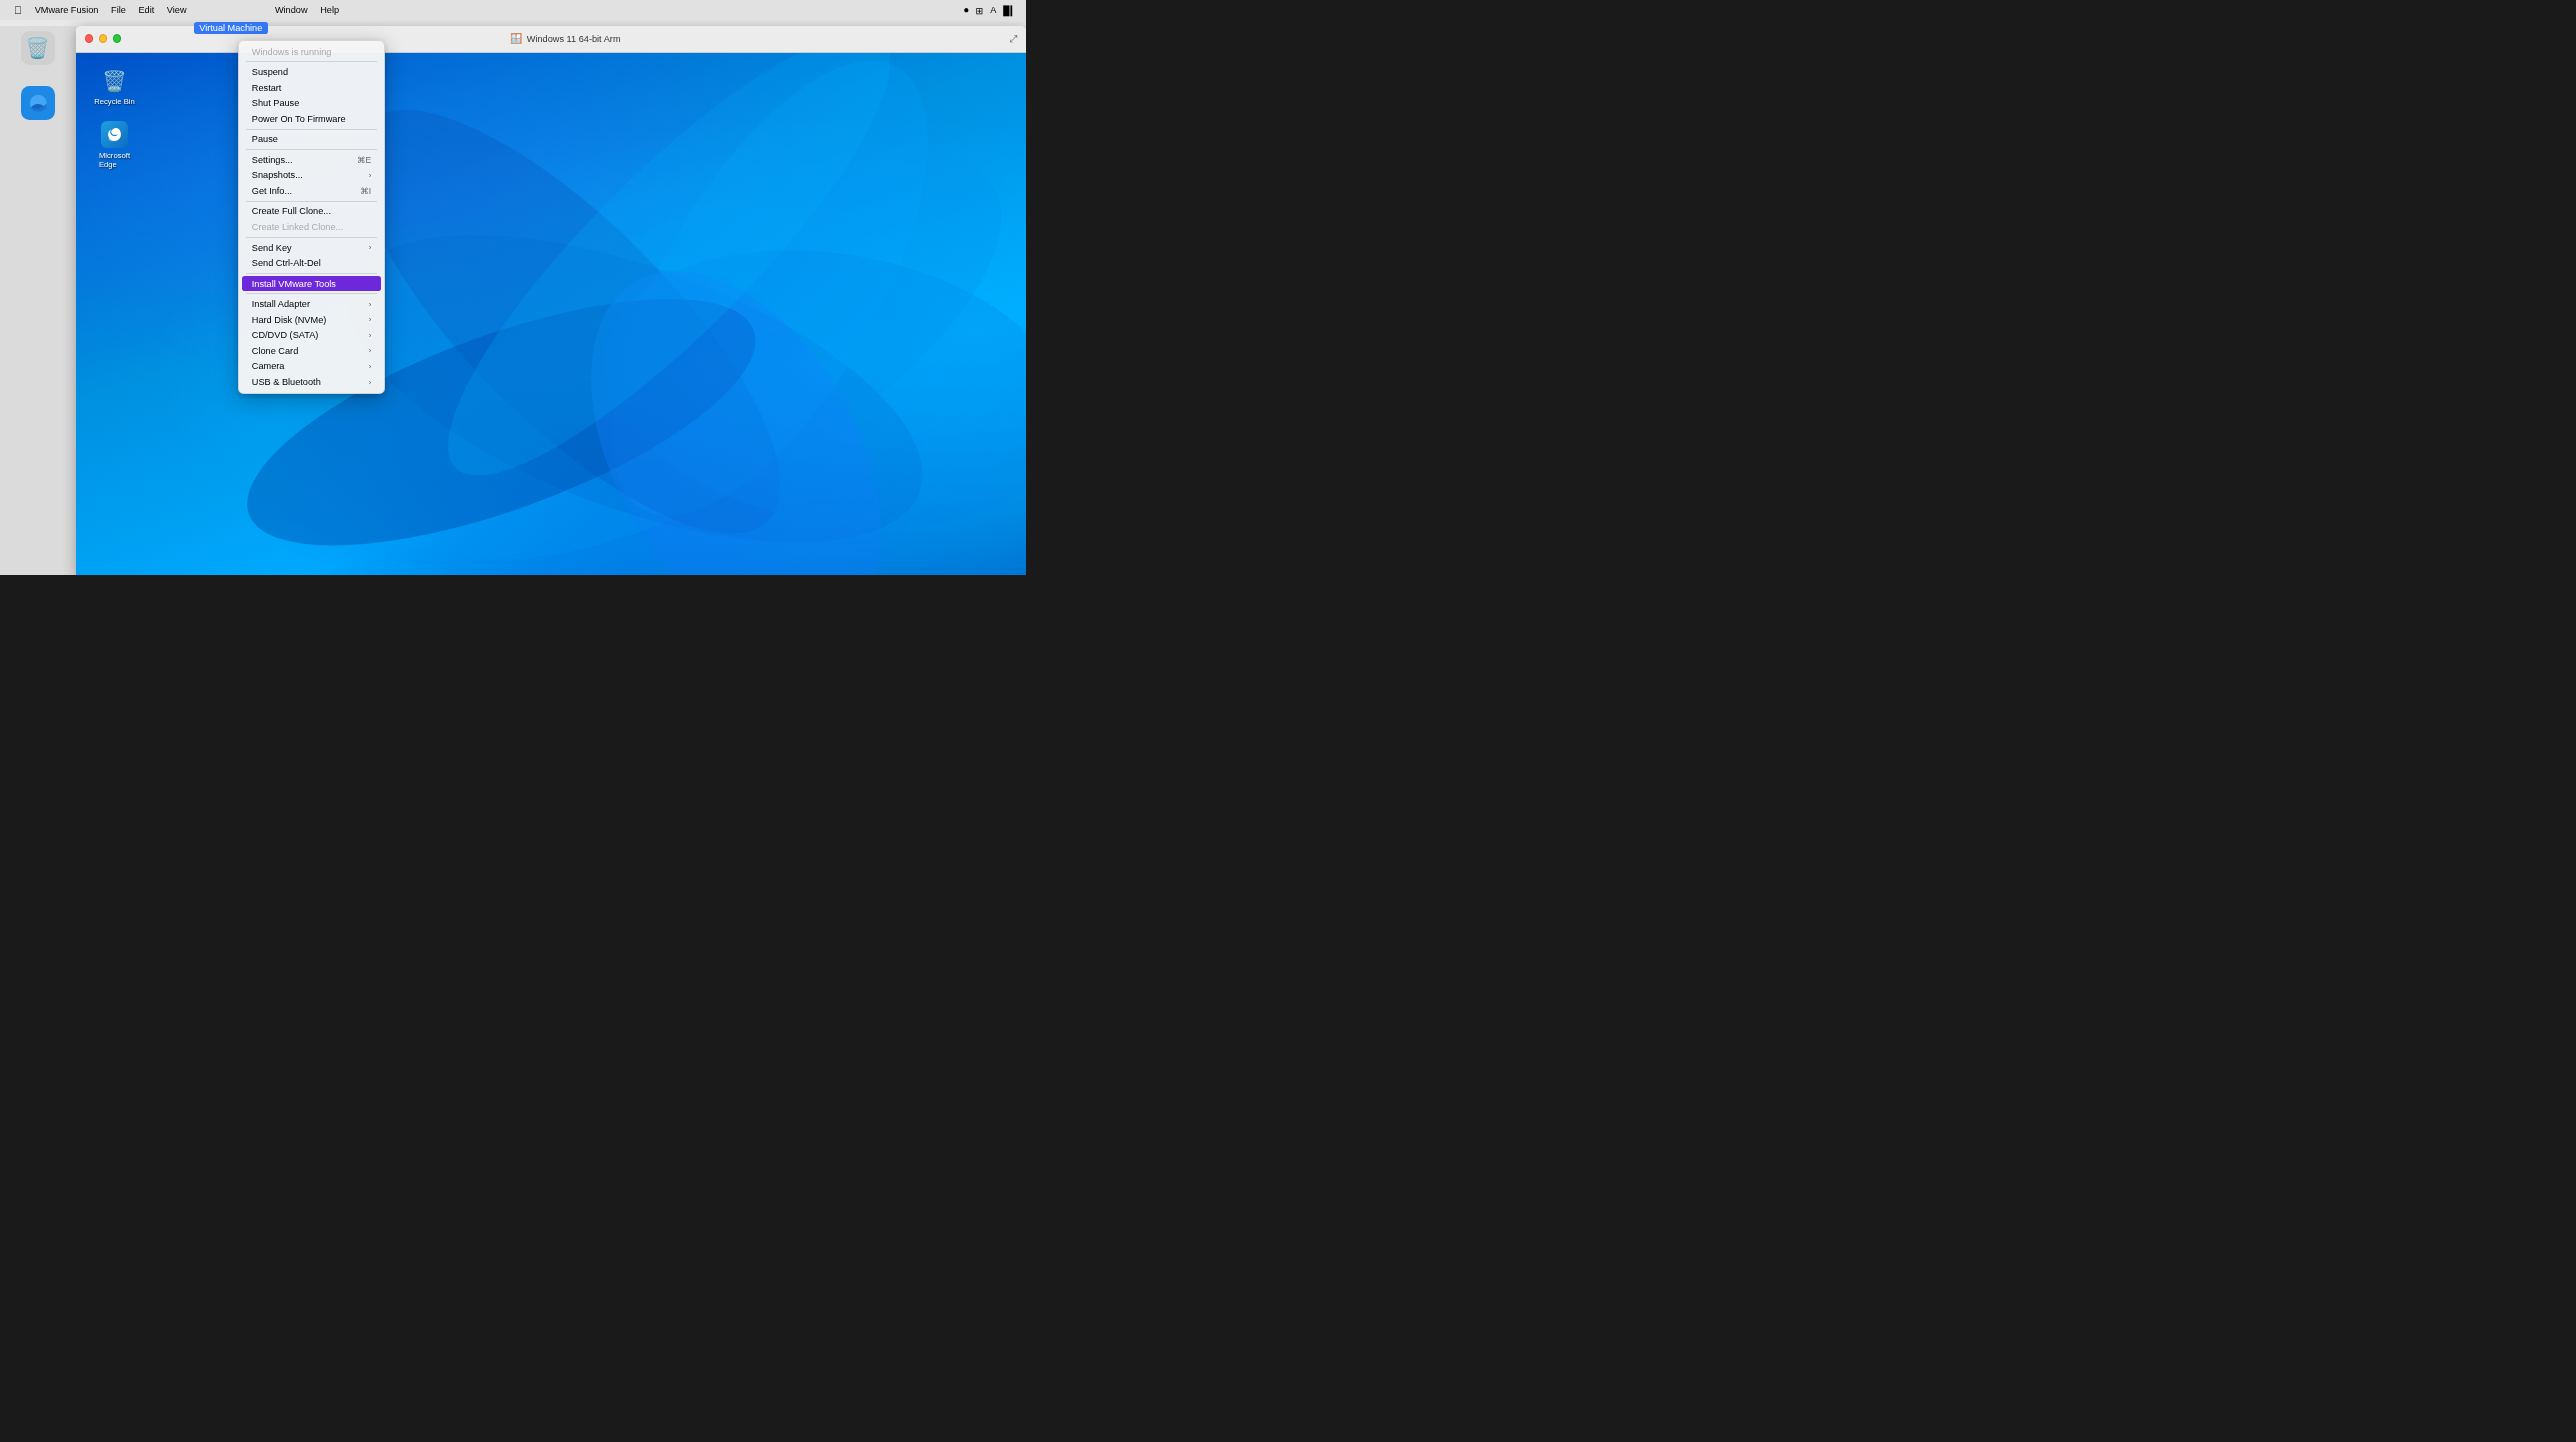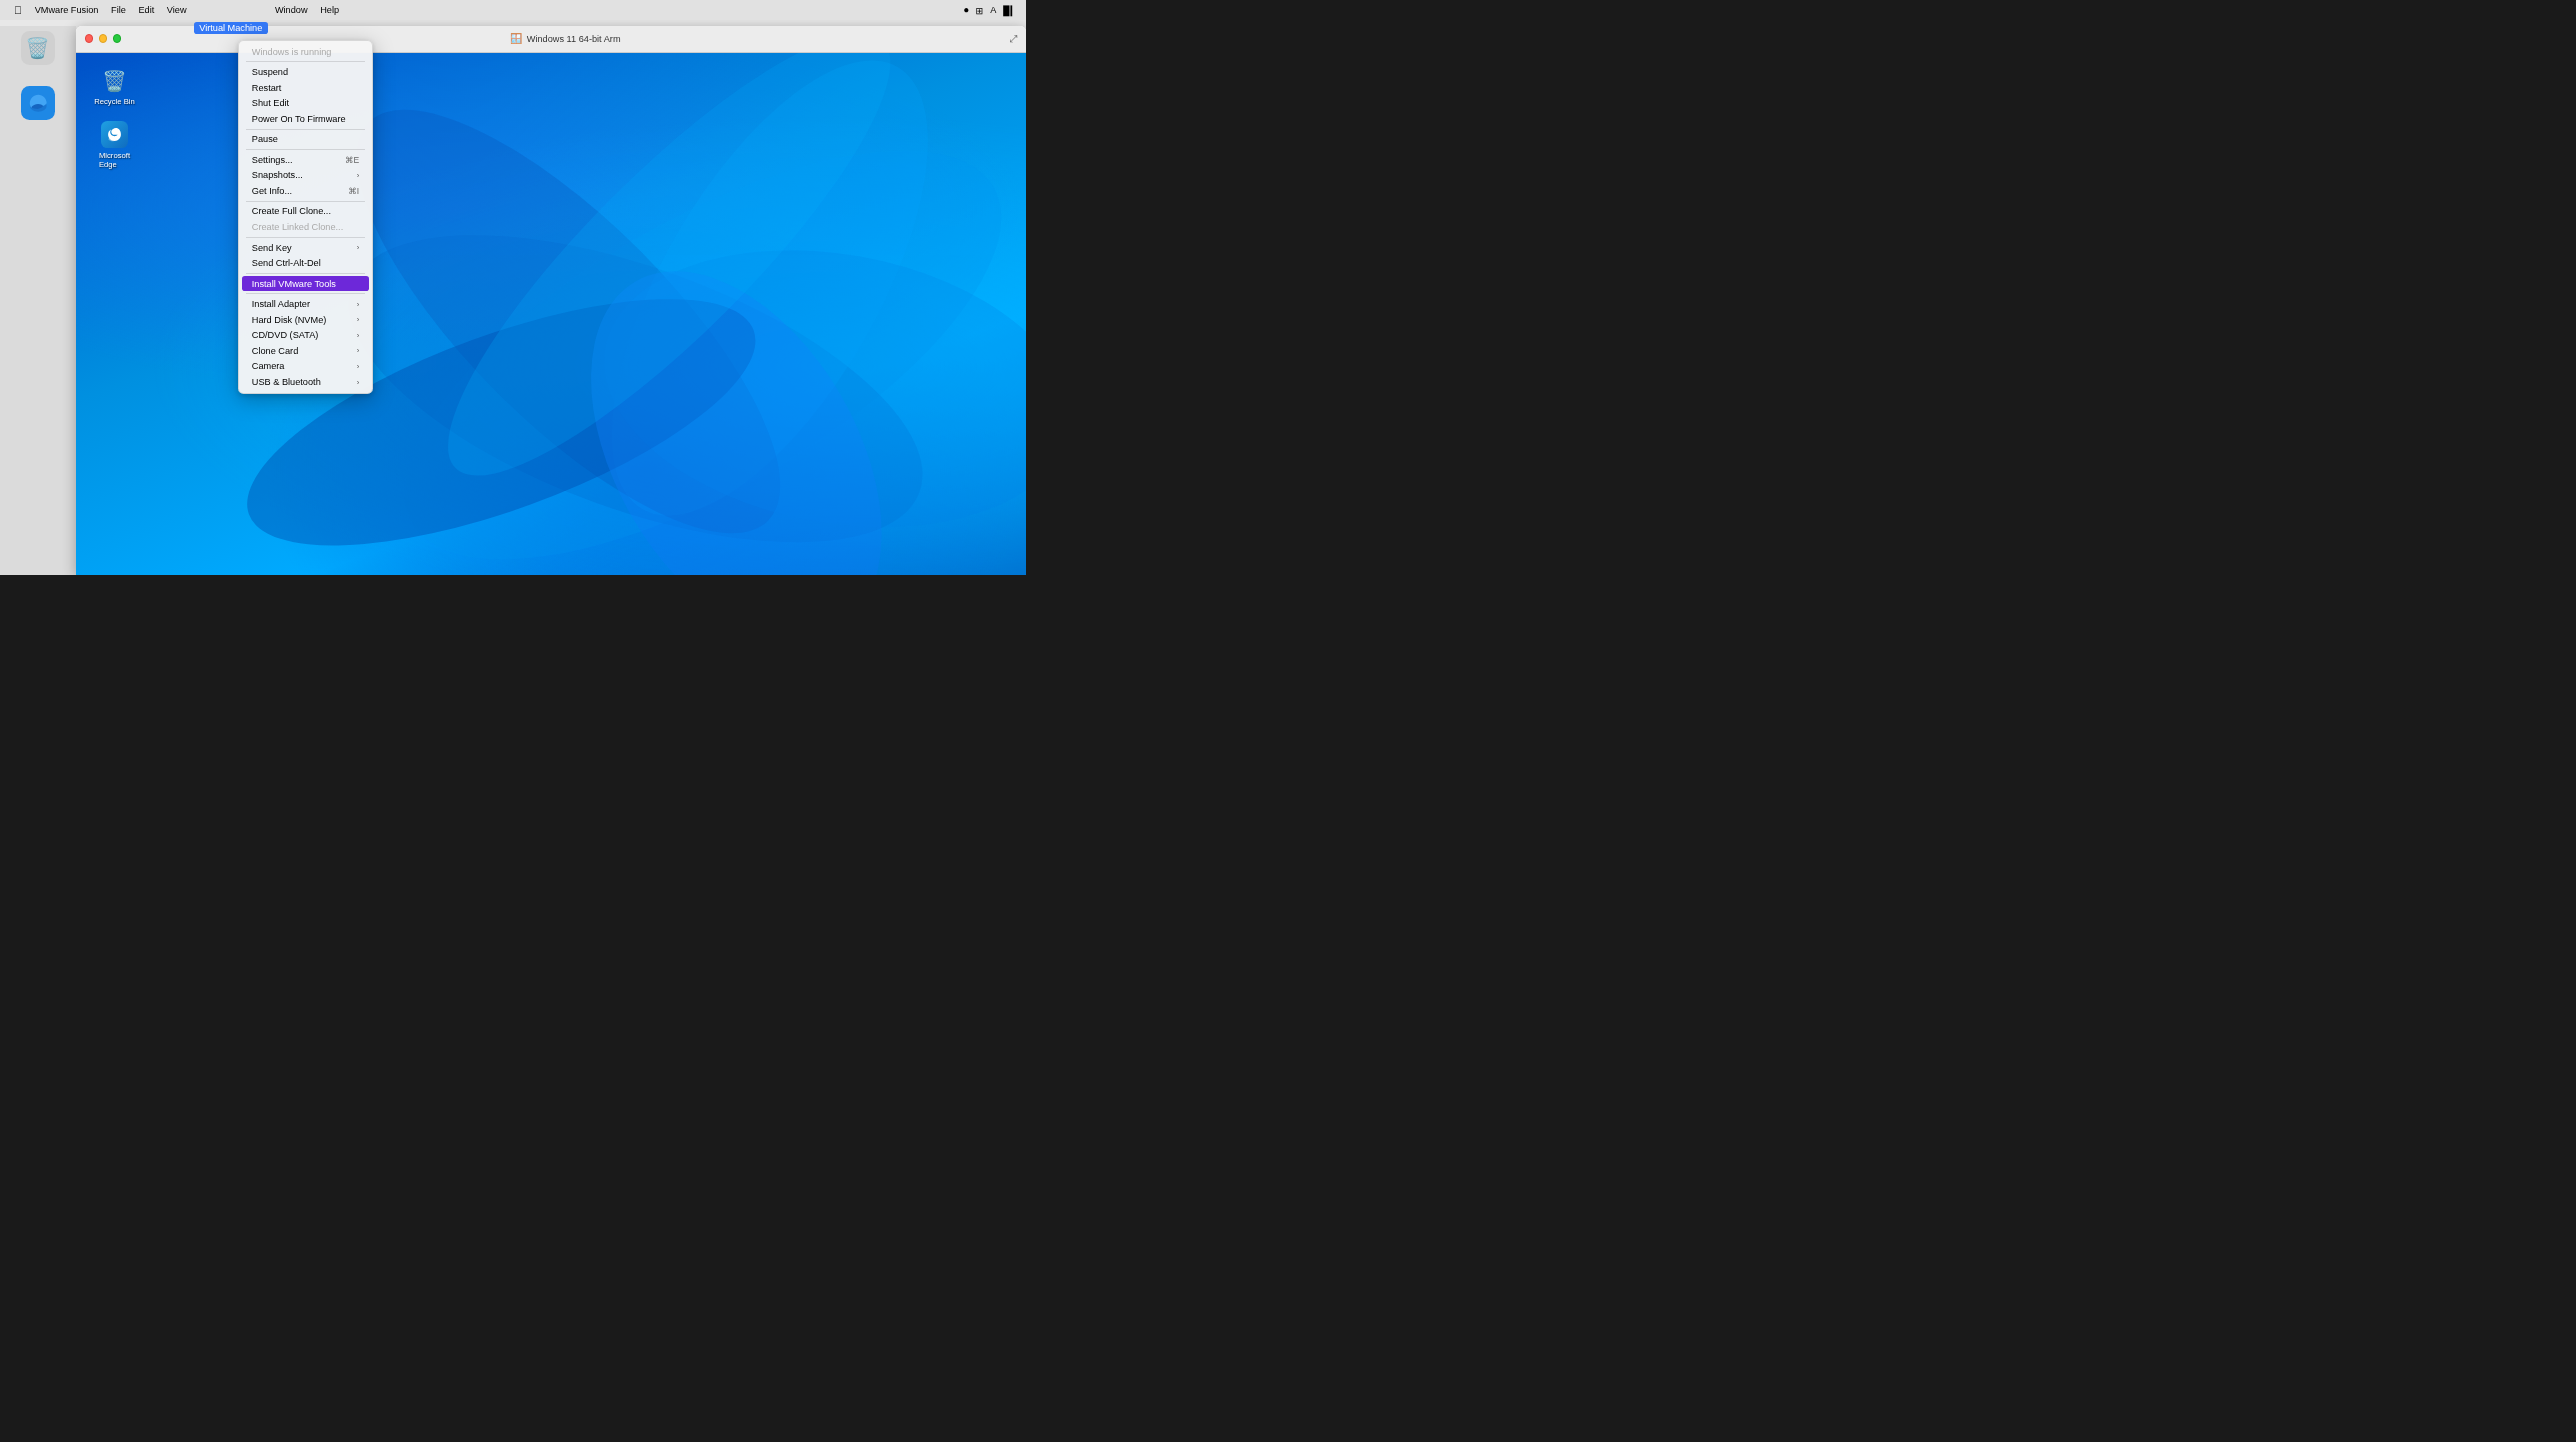--- a/index.html
+++ b/index.html
@@ -178,21 +178,21 @@
       color: #fff;
       text-align: left;
       text-shadow: 0.7px 0.7px 1.4px rgba(0,0,0,0.7);
     }
 
     
     .dropdown-menu {
       position: absolute;
       top: 20px;
       left: 238px;
-      width: 135px;
+      width: 147px;
       background: rgba(245,245,245,0.97);
       border-radius: 5.6px;
       box-shadow: 0 5.6px 21px rgba(0,0,0,0.25), 0 1.4px 5.6px rgba(0,0,0,0.15);
       padding: 2.8px 0;
       z-index: 2000;
       border: 0.7px solid rgba(0,0,0,0.12);
     }
 
     .menu-item {
       display: flex;
@@ -379,21 +379,21 @@
 
     <div class="menu-item">
       <span>Suspend</span>
     </div>
 
     <div class="menu-item">
       <span>Restart</span>
     </div>
 
     <div class="menu-item">
-      <span>Shut Edit</span>
+      <span>Shut Pause</span>
     </div>
 
     <div class="menu-item">
       <span>Power On To Firmware</span>
     </div>
 
     <div class="menu-separator"></div>
 
     <div class="menu-item">
       <span>Pause</span>

